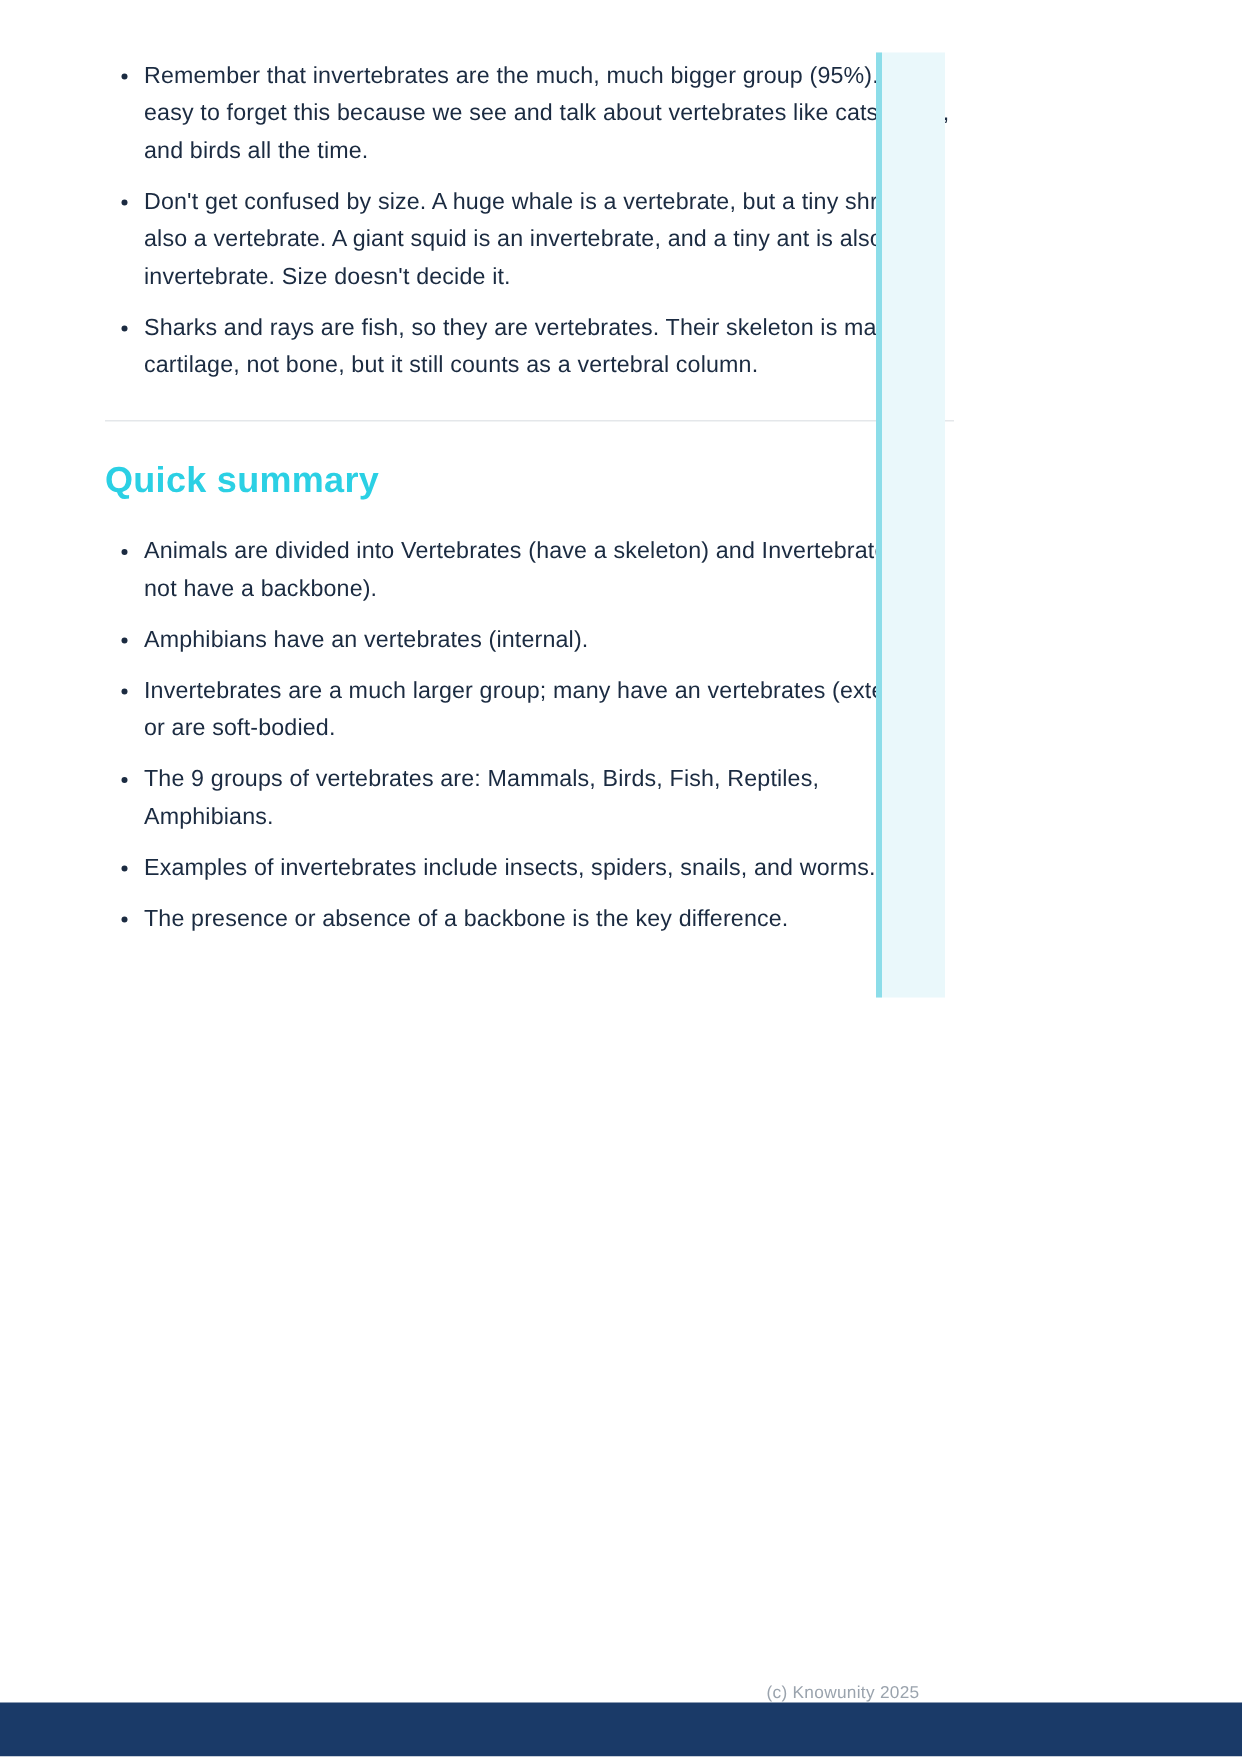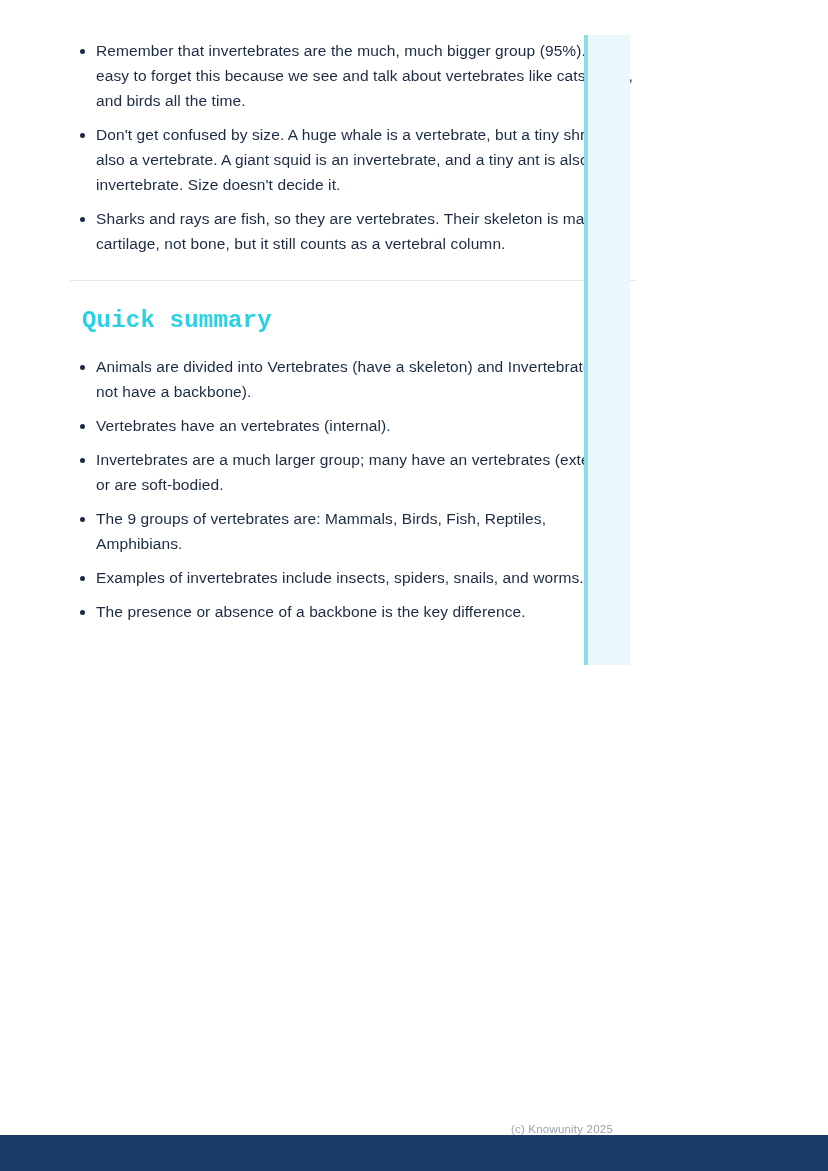--- a/index.html
+++ b/index.html
@@ -40,22 +40,21 @@
     border: none;
     border-top: 1px solid #e4e7ea;
     margin: 24px 0 26px 0;
     width: 566px;
   }
   h2.section-title {
     color: var(--accent-color, #2bd0e4);
     font-size: 24px;
     font-weight: 800;
     letter-spacing: 0.2px;
-    margin: 0 0 20px 12px;
-    font-family: Liberation Mono, monospace;
+    margin: 0 0 20px 0;
   }
   .side-strip {
     position: absolute;
     top: 35px;
     right: 36px;
     width: 46px;
     height: 630px;
     background: var(--strip-fill, #eaf8fb);
     border-left: 4px solid var(--strip-edge, #8cdde9);
   }
@@ -88,21 +87,21 @@
         <li><span>Don't get confused by size. A huge whale is a vertebrate, but a tiny shrew is also a vertebrate. A giant squid is an invertebrate, and a tiny ant is also an invertebrate. Size doesn't decide it.</span></li>
         <li><span>Sharks and rays are fish, so they are </span><strong>vertebrates</strong><span>. Their skeleton is made of cartilage, not bone, but it still counts as a vertebral column.</span></li>
       </ul>
 
     <hr class="divider">
 
     <h2 class="section-title">Quick summary</h2>
 
     <ul class="bullet-list">
         <li><span>Animals are divided into </span><strong>Vertebrates</strong><span> (have a skeleton) and </span><strong>Invertebrates</strong><span> (do not have a backbone).</span></li>
-        <li><span>Vertebrates have an </span><strong>vertebrates</strong><span> (internal).</span></li>
+        <li><span>Amphibians have an </span><strong>vertebrates</strong><span> (internal).</span></li>
         <li><span>Invertebrates are a much larger group; many have an </span><strong>vertebrates</strong><span> (external) or are soft-bodied.</span></li>
         <li><span>The 9 groups of vertebrates are: </span><strong>Mammals, Birds, Fish, Reptiles, Amphibians</strong><span>.</span></li>
         <li><span>Examples of invertebrates include insects, spiders, snails, and worms.</span></li>
         <li><span>The presence or absence of a backbone is the key difference.</span></li>
       </ul>
 
   </div>
 
   <div class="side-strip"></div>
 

